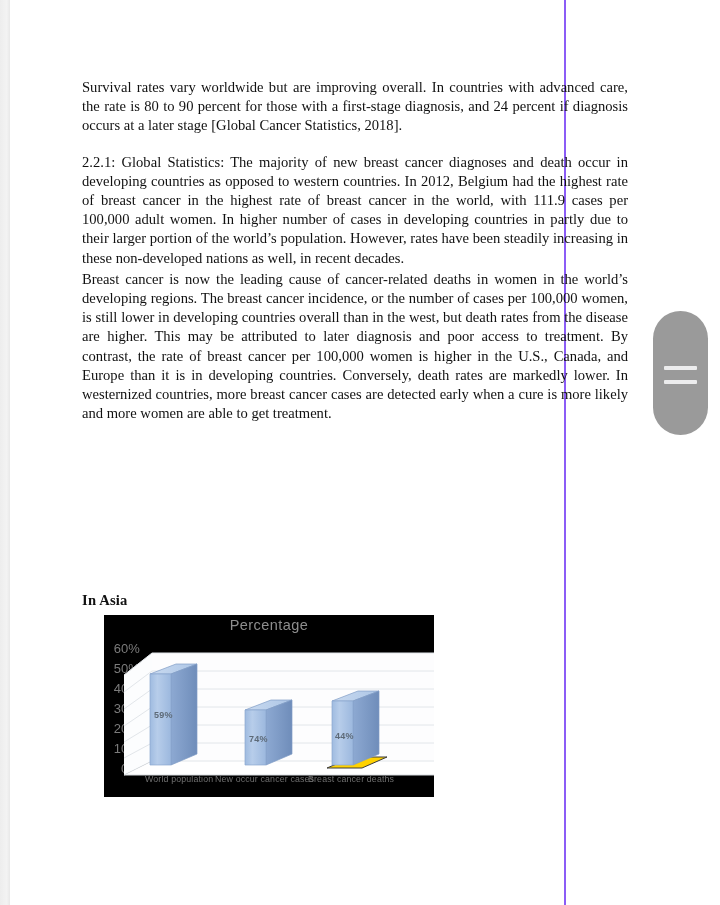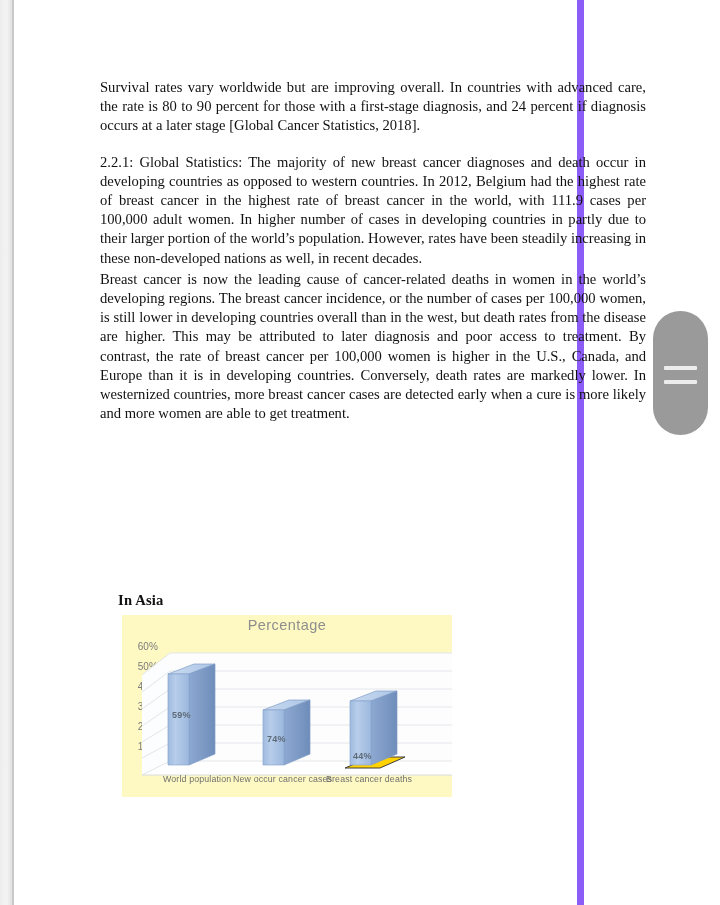--- a/index.html
+++ b/index.html
@@ -25,24 +25,24 @@
   #viewer-left-rule {
     position: absolute;
     left: 12px; top: 0;
     width: 2px; height: 905px;
     background: #c9c9c9;
   }
 
   
   #page {
     position: absolute;
-    left: 28px; top: 0;
+    left: 10px; top: 0;
     width: 556px; height: 905px;
     background: #ffffff;
-    border-right: 7px solid #8b5cf6;
+    border-right: 2px solid #8b5cf6;
     box-sizing: border-box;
   }
 
   #doc-body {
     position: absolute;
     left: 72px;
     top: 78px;
     width: 546px;
   }
 
@@ -62,30 +62,30 @@
   #chart-block {
     position: absolute;
     left: 72px;
     top: 592px;
     width: 560px;
   }
   #in-asia-heading {
     font-size: 14.6px;
     font-weight: bold;
     color: #111111;
-    margin: 0 0 6px 18px;
+    margin: 0 0 6px 0;
     letter-spacing: .2px;
   }
 
   #chart-frame {
     position: relative;
     left: 22px;
     width: 330px;
     height: 182px;
-    background: #fef9c3;
+    background: #000000;
     font-family: "Liberation Sans", "DejaVu Sans", sans-serif;
   }
 
   #chart-title {
     position: absolute;
     left: 0; top: 2px;
     width: 330px;
     text-align: center;
     font-size: 14.5px;
     color: #8e8e8e;
@@ -101,21 +101,21 @@
     height: 128px;
   }
   #plot svg { display: block; }
 
   
   .ytick {
     position: absolute;
     right: 0;
     width: 34px;
     text-align: right;
-    font-size: 10px;
+    font-size: 13px;
     color: #7b7b7b;
     letter-spacing: .1px;
   }
   #yaxis {
     position: absolute;
     left: 0; top: 30px;
     width: 36px; height: 128px;
   }
 
   
@@ -271,21 +271,21 @@
           </g>
           <g id="bar-3">
             <polygon points="228,56 254,46 275,46 249,56" fill="url(#top-grad)" stroke="#7f9cc6" stroke-width=".7"></polygon>
             <polygon points="249,56 275,46 275,109 249,120" fill="url(#side-grad)" stroke="#7f9cc6" stroke-width=".7"></polygon>
             <polygon points="228,56 249,56 249,120 228,120" fill="url(#front-grad)" stroke="#8aa7cf" stroke-width=".7"></polygon>
           </g>
         </svg>
 
         <div class="barlabel" style="left:50px; top:65px;">59%</div>
         <div class="barlabel" style="left:145px; top:89px;">74%</div>
-        <div class="barlabel" style="left:231px; top:86px;margin-top:20px;">44%</div>
+        <div class="barlabel" style="left:231px; top:86px;">44%</div>
       </div>
 
       <div id="catrow">
         <div class="catlabel" style="left:22px;">World population</div>
         <div class="catlabel" style="left:92px;">New occur cancer cases</div>
         <div class="catlabel" style="left:185px;">Breast cancer deaths</div>
       </div>
 
     </div>
   </div>

